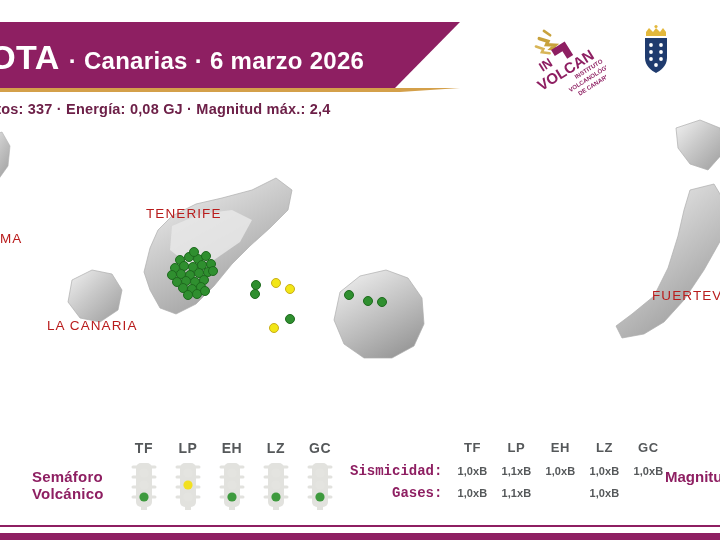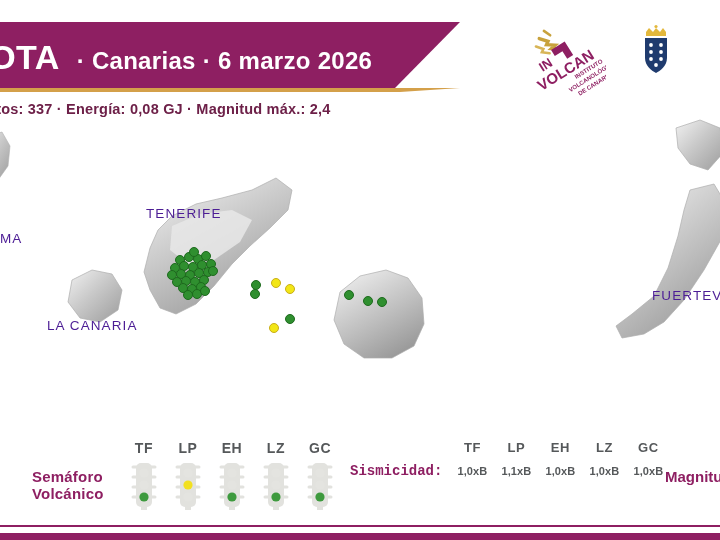--- a/index.html
+++ b/index.html
@@ -41,21 +41,20 @@
     white-space: nowrap;
     color: #ffffff;
     font-size: 34px;
     font-weight: bold;
     letter-spacing: 0.5px;
   }
   .banner-title .sub {
     font-size: 24px;
     font-weight: bold;
     letter-spacing: 0.3px;
-    margin-left: 8px;
   }
   .stat-line {
     position: absolute;
     left: -26px; top: 101px;
     white-space: nowrap;
     color: #6d2048;
     font-size: 14.5px;
     font-weight: bold;
     letter-spacing: 0.2px;
   }
@@ -82,21 +81,21 @@
   }
 
   
   .map {
     position: absolute;
     left: 0; top: 118px;
     width: 720px; height: 300px;
   }
   .island-label {
     position: absolute;
-    color: #4c1d95;
+    color: #b91c1c;
     font-size: 13.5px;
     font-weight: normal;
     letter-spacing: 1.1px;
     white-space: nowrap;
   }
   .quake {
     position: absolute;
     width: 10px; height: 10px;
     border-radius: 50%;
   }
@@ -394,20 +393,28 @@
       </thead>
     <tbody id="tbl-body">
         <tr>
           <td class="rowhead">Sismicidad:</td>
           <td class="cell">1,0xB</td>
           <td class="cell">1,1xB</td>
           <td class="cell">1,0xB</td>
           <td class="cell">1,0xB</td>
           <td class="cell">1,0xB</td>
         </tr>
+        <tr>
+          <td class="rowhead">Gases:</td>
+          <td class="cell">1,0xB</td>
+          <td class="cell">1,1xB</td>
+          <td class="cell"></td>
+          <td class="cell">1,0xB</td>
+          <td class="cell"></td>
+        </tr>
       </tbody>
   </table>
 
   <div class="magnitud-label">Magnitu</div>
 
   <div class="hair-line"></div>
   <div class="foot-bar"></div>
 </div>
 
 </body></html>

